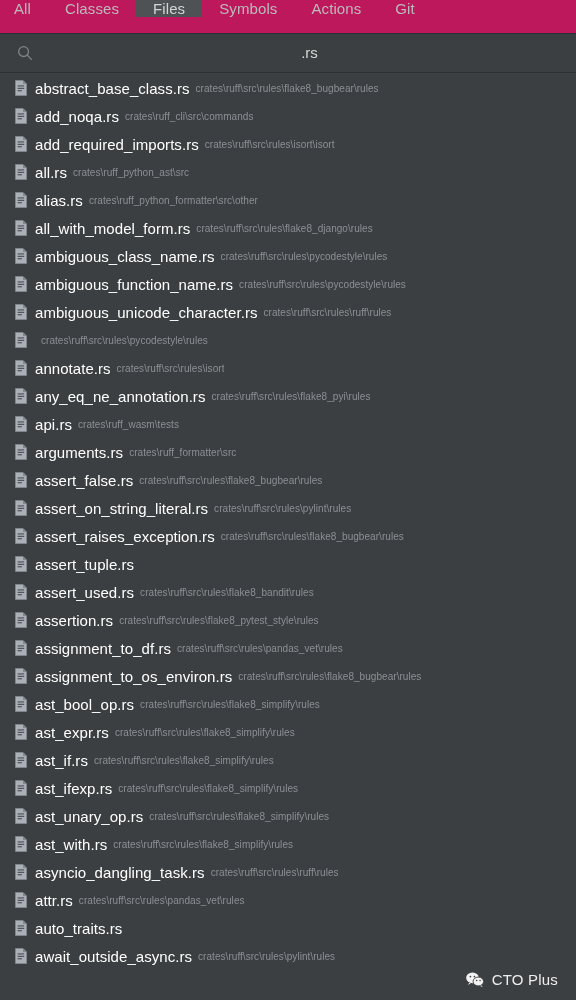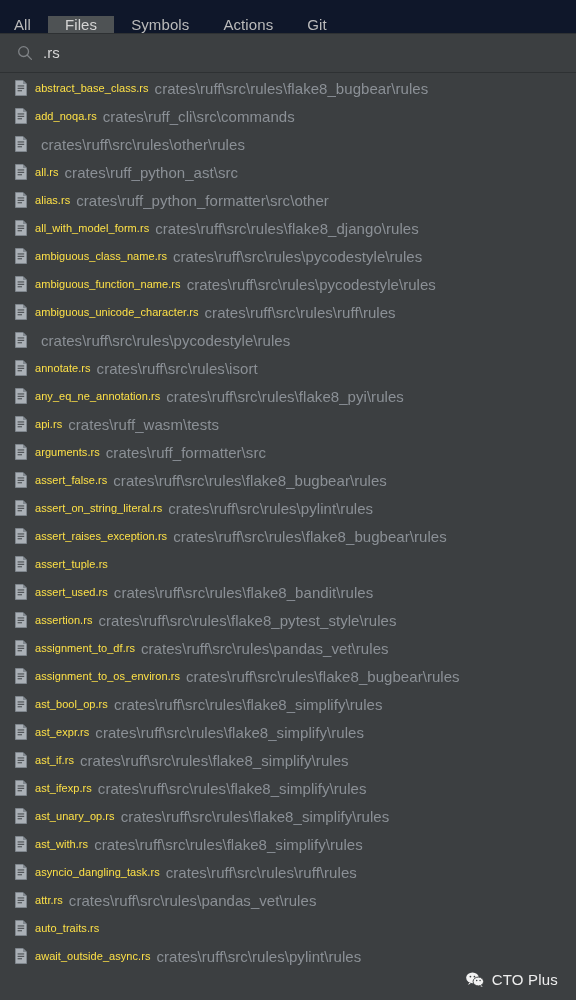--- a/index.html
+++ b/index.html
@@ -21,23 +21,23 @@
     height: 1000px;
     background: #3c3f41;
     display: flex;
     flex-direction: column;
   }
 
   
   .tabbar {
     height: 33px;
     min-height: 33px;
-    background: #0f172a;
+    background: #be185d;
     display: flex;
-    align-items: flex-end;
+    align-items: flex-start;
     border-bottom: 1px solid #2e3133;
     position: relative;
   }
   .tab {
     display: flex;
     align-items: center;
     padding: 0 17px;
     font-size: 15px;
     color: #bbbbbb;
     letter-spacing: 0.1px;
@@ -75,20 +75,21 @@
     border: none;
     outline: none;
     margin-left: 10px;
     font-family: "Liberation Sans", sans-serif;
     font-size: 15px;
     color: #d6d6d6;
     padding: 0;
     height: 22px;
     line-height: 22px;
     caret-color: #d6d6d6;
+    text-align: center;
   }
   .search-input::placeholder { color: #757a7e; }
 
   
   .results {
     flex: 1 1 auto;
     overflow: hidden;
     background: #3c3f41;
     padding-top: 1px;
   }
@@ -104,27 +105,27 @@
     user-select: none;
   }
   .row .file-icon {
     width: 14px;
     height: 16px;
     flex: 0 0 14px;
     margin-right: 7px;
     display: block;
   }
   .fname {
-    font-size: 11px;
-    color: #fde047;
+    font-size: 15px;
+    color: #ffffff;
     letter-spacing: 0.05px;
     flex: 0 0 auto;
   }
   .fpath {
-    font-size: 15px;
+    font-size: 10px;
     color: #8b9096;
     margin-left: 6px;
     letter-spacing: 0.05px;
     flex: 0 1 auto;
     overflow: hidden;
     text-overflow: clip;
   }
 
   
   .watermark {
@@ -151,20 +152,23 @@
 </style>
 </head>
 <body>
 
 <div id="app">
 
   <div class="tabbar" id="tabbar">
       <div class="tab">
         <span>All</span>
       </div>
+      <div class="tab">
+        <span>Classes</span>
+      </div>
       <div class="tab selected">
         <span>Files</span>
       </div>
       <div class="tab">
         <span>Symbols</span>
       </div>
       <div class="tab">
         <span>Actions</span>
       </div>
       <div class="tab">
@@ -204,21 +208,22 @@
         <span class="fpath">crates\ruff_cli\src\commands</span>
       </div>
       <div class="row">
         <svg class="file-icon" viewBox="0 0 14 16">
           <path d="M1.5 0.5 H9 L12.5 4 V15.5 H1.5 Z" fill="#aab0b6" stroke="#7f868d" stroke-width="1"></path>
           <path d="M9 0.5 V4 H12.5" fill="#7f868d"></path>
           <rect x="3.6" y="5.4" width="6.6" height="1.1" fill="#4a4e51"></rect>
           <rect x="3.6" y="7.8" width="6.6" height="1.1" fill="#4a4e51"></rect>
           <rect x="3.6" y="10.2" width="4.4" height="1.1" fill="#4a4e51"></rect>
         </svg>
-        <span class="fpath">crates\ruff\src\rules\other\rules</span>
+        <span class="fname">add_required_imports.rs</span>
+        <span class="fpath">crates\ruff\src\rules\isort\isort</span>
       </div>
       <div class="row">
         <svg class="file-icon" viewBox="0 0 14 16">
           <path d="M1.5 0.5 H9 L12.5 4 V15.5 H1.5 Z" fill="#aab0b6" stroke="#7f868d" stroke-width="1"></path>
           <path d="M9 0.5 V4 H12.5" fill="#7f868d"></path>
           <rect x="3.6" y="5.4" width="6.6" height="1.1" fill="#4a4e51"></rect>
           <rect x="3.6" y="7.8" width="6.6" height="1.1" fill="#4a4e51"></rect>
           <rect x="3.6" y="10.2" width="4.4" height="1.1" fill="#4a4e51"></rect>
         </svg>
         <span class="fname">all.rs</span>

